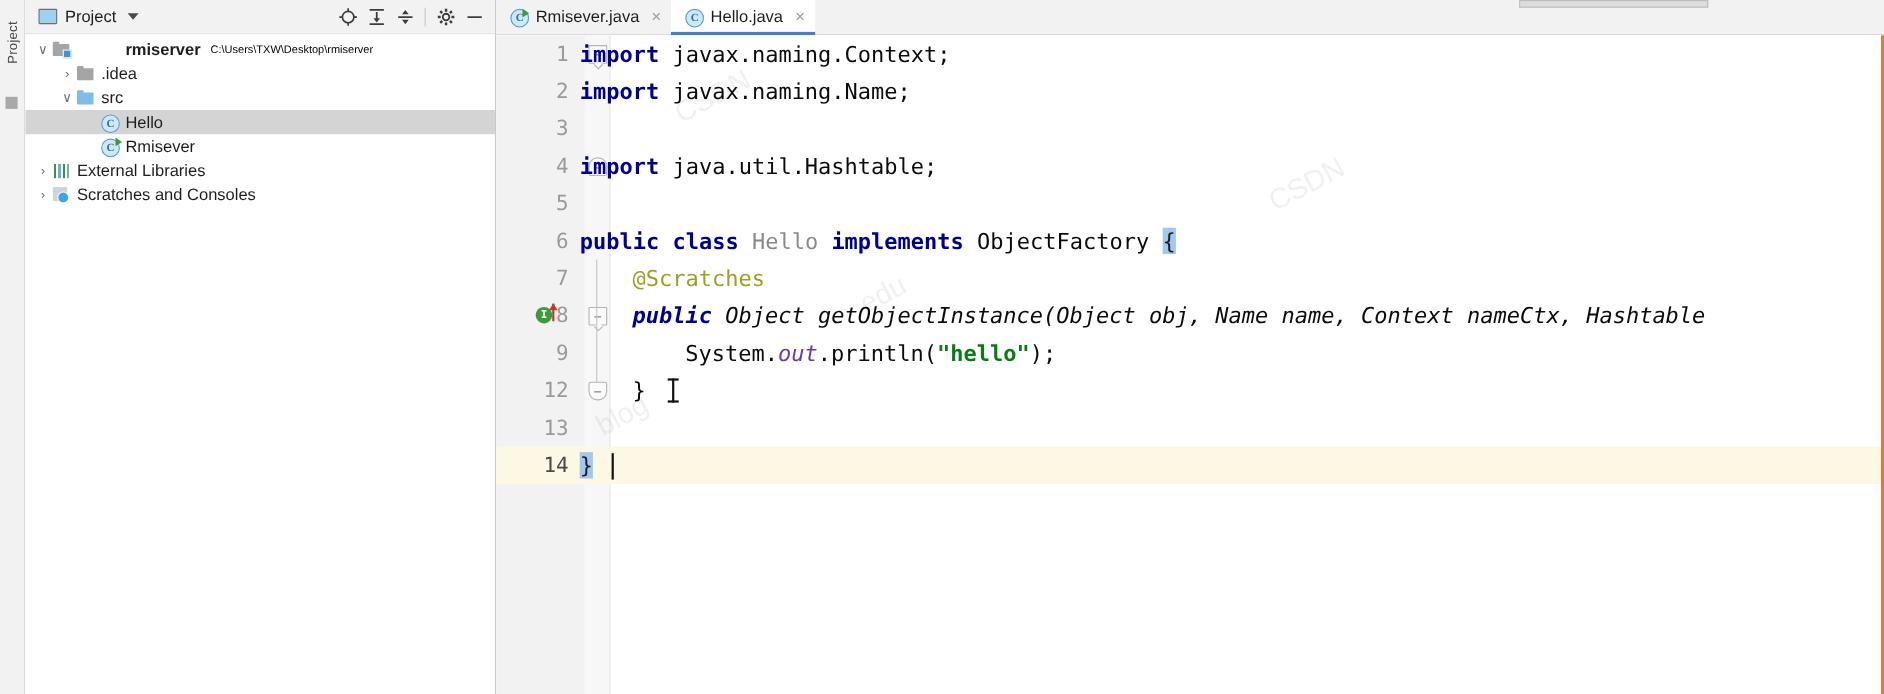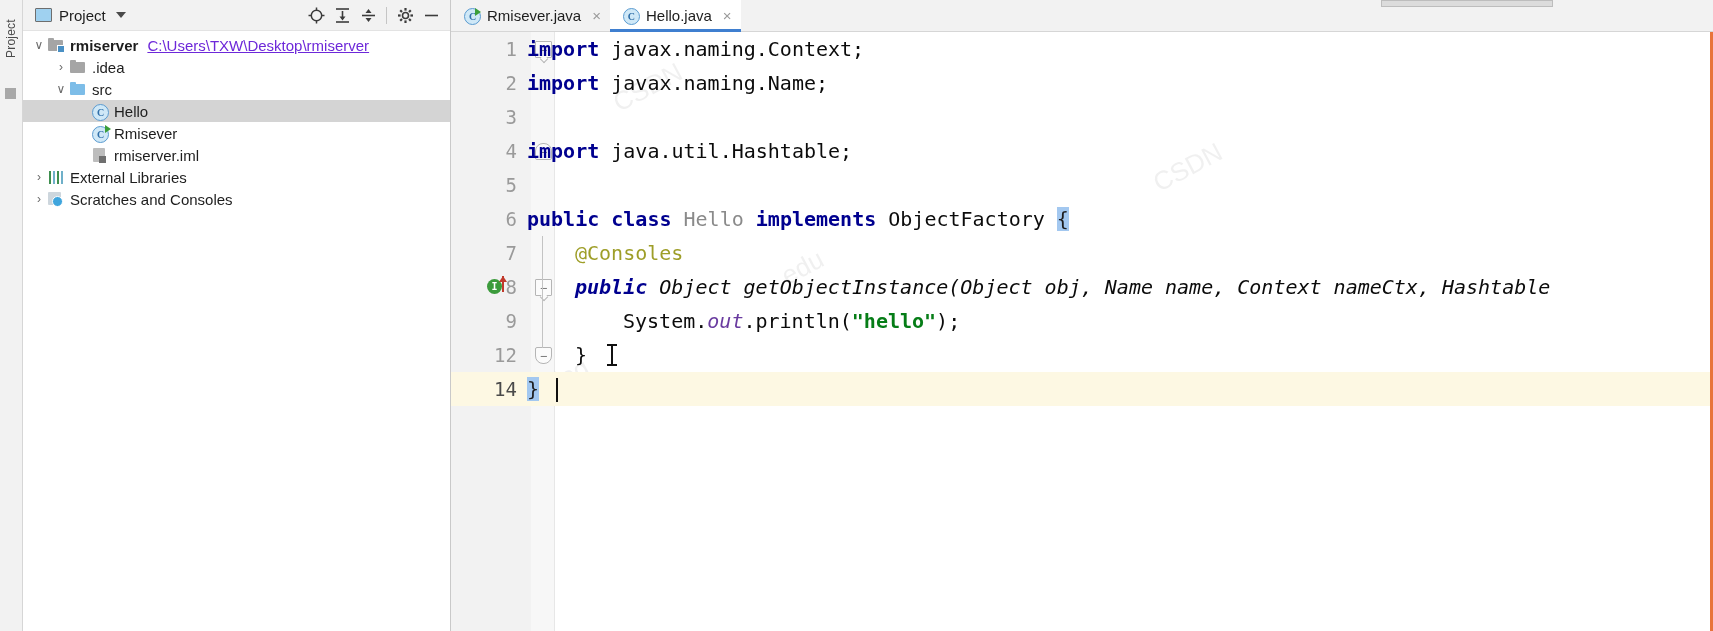--- a/index.html
+++ b/index.html
@@ -49,22 +49,22 @@
   .tree{flex:1;overflow:hidden;padding-top:3px;font-size:15px;}
   .row{height:22px;display:flex;align-items:center;white-space:nowrap;padding-left:8px;}
   .row.selected{background:#d4d4d4;}
   .arrow{
     width:16px;height:16px;flex:0 0 16px;display:flex;align-items:center;justify-content:center;
     color:#6b6b6b;font-size:12px;line-height:1;
   }
   .arrow.blank{visibility:hidden;}
   .ticon{width:18px;height:16px;flex:0 0 18px;margin-right:5px;position:relative;}
   .lbl{color:#1d1d1d;}
-  .lbl.bold{font-weight:bold;}
-  .path{color:#6d28d9;margin-left:9px;font-size:15px;text-decoration:underline;}
+  .lbl.bold{font-weight:bold;margin-left:44px;}
+  .path{color:#000000;margin-left:9px;font-size:10px;}
 
   
   .ic-folder{position:absolute;left:1px;top:3px;width:15px;height:11px;border-radius:1px;}
   .ic-folder:before{content:"";position:absolute;left:0;top:-2.5px;width:6px;height:3px;border-radius:1px 1px 0 0;background:inherit;}
   .fgray{background:#a5a5a5;}
   .fblue{background:#7dbde8;}
   .ic-mod{position:absolute;right:0px;bottom:0px;width:6px;height:6px;background:#4a90c4;border:1px solid #fff;}
   .ic-class{
     position:absolute;left:1px;top:1px;width:15px;height:15px;border-radius:50%;
     background:#cfe8f7;border:1.5px solid #5b9bd0;color:#2f6ea8;font-size:10px;
@@ -256,27 +256,20 @@
 
       <div class="row" style="padding-left:52px;">
         <div class="arrow blank"></div>
         <div class="ticon">
             <div class="ic-class">C</div>
             <div class="ic-runtri"></div>
           </div>
         <div class="lbl">Rmisever</div>
       </div>
 
-      <div class="row" style="padding-left:52px;">
-        <div class="arrow blank"></div>
-        <div class="ticon">
-            <div class="ic-file"></div>
-          </div>
-        <div class="lbl">rmiserver.iml</div>
-      </div>
 
       <div class="row" style="padding-left:8px;">
         <div class="arrow">›</div>
         <div class="ticon">
             <div class="ic-lib"></div>
           </div>
         <div class="lbl">External Libraries</div>
       </div>
 
       <div class="row" style="padding-left:8px;">
@@ -351,21 +344,21 @@
         </div>
 
         <div class="line">
           <div class="lno">6</div>
           <div class="code"><span class="kw">public class</span><span class="cls"> Hello </span><span class="kw">implements</span><span class="id"> ObjectFactory </span><span class="brace-hl">{</span></div>
         </div>
 
         <div class="line">
           <div class="lno">7</div>
           <div class="foldline" style="top:0;height:34px;"></div>
-          <div class="code" style="padding-left:48px;"><span class="anno">@Consoles</span></div>
+          <div class="code" style="padding-left:48px;"><span class="anno">@Scratches</span></div>
         </div>
 
         <div class="line">
           <div class="lno">8</div>
           <div class="gutter-run" style="top:9px;">
             <div class="circ">I</div>
             <div class="arw"></div>
           </div>
           <div class="fold tip" style="top:9px;">−</div>
           <div class="foldline" style="top:0;height:34px;"></div>
@@ -381,20 +374,24 @@
 
 
         <div class="line">
           <div class="lno">12</div>
           <div class="fold" style="top:9px;border-radius:2px 2px 8px 8px;">−</div>
           <div class="foldline" style="top:0;height:10px;"></div>
           <div class="code" style="padding-left:48px;"><span class="id">}</span></div>
           <div class="ibeam" style="left:160px;top:6px;"></div>
         </div>
 
+        <div class="line">
+          <div class="lno">13</div>
+          <div class="code"></div>
+        </div>
 
         <div class="line current">
           <div class="lno" style="color:#4a4a4a;">14</div>
           <div class="code"><span class="brace-hl">}</span></div>
           <div class="caret" style="left:105px;top:6px;height:24px;"></div>
         </div>
 
 
       </div>
 

